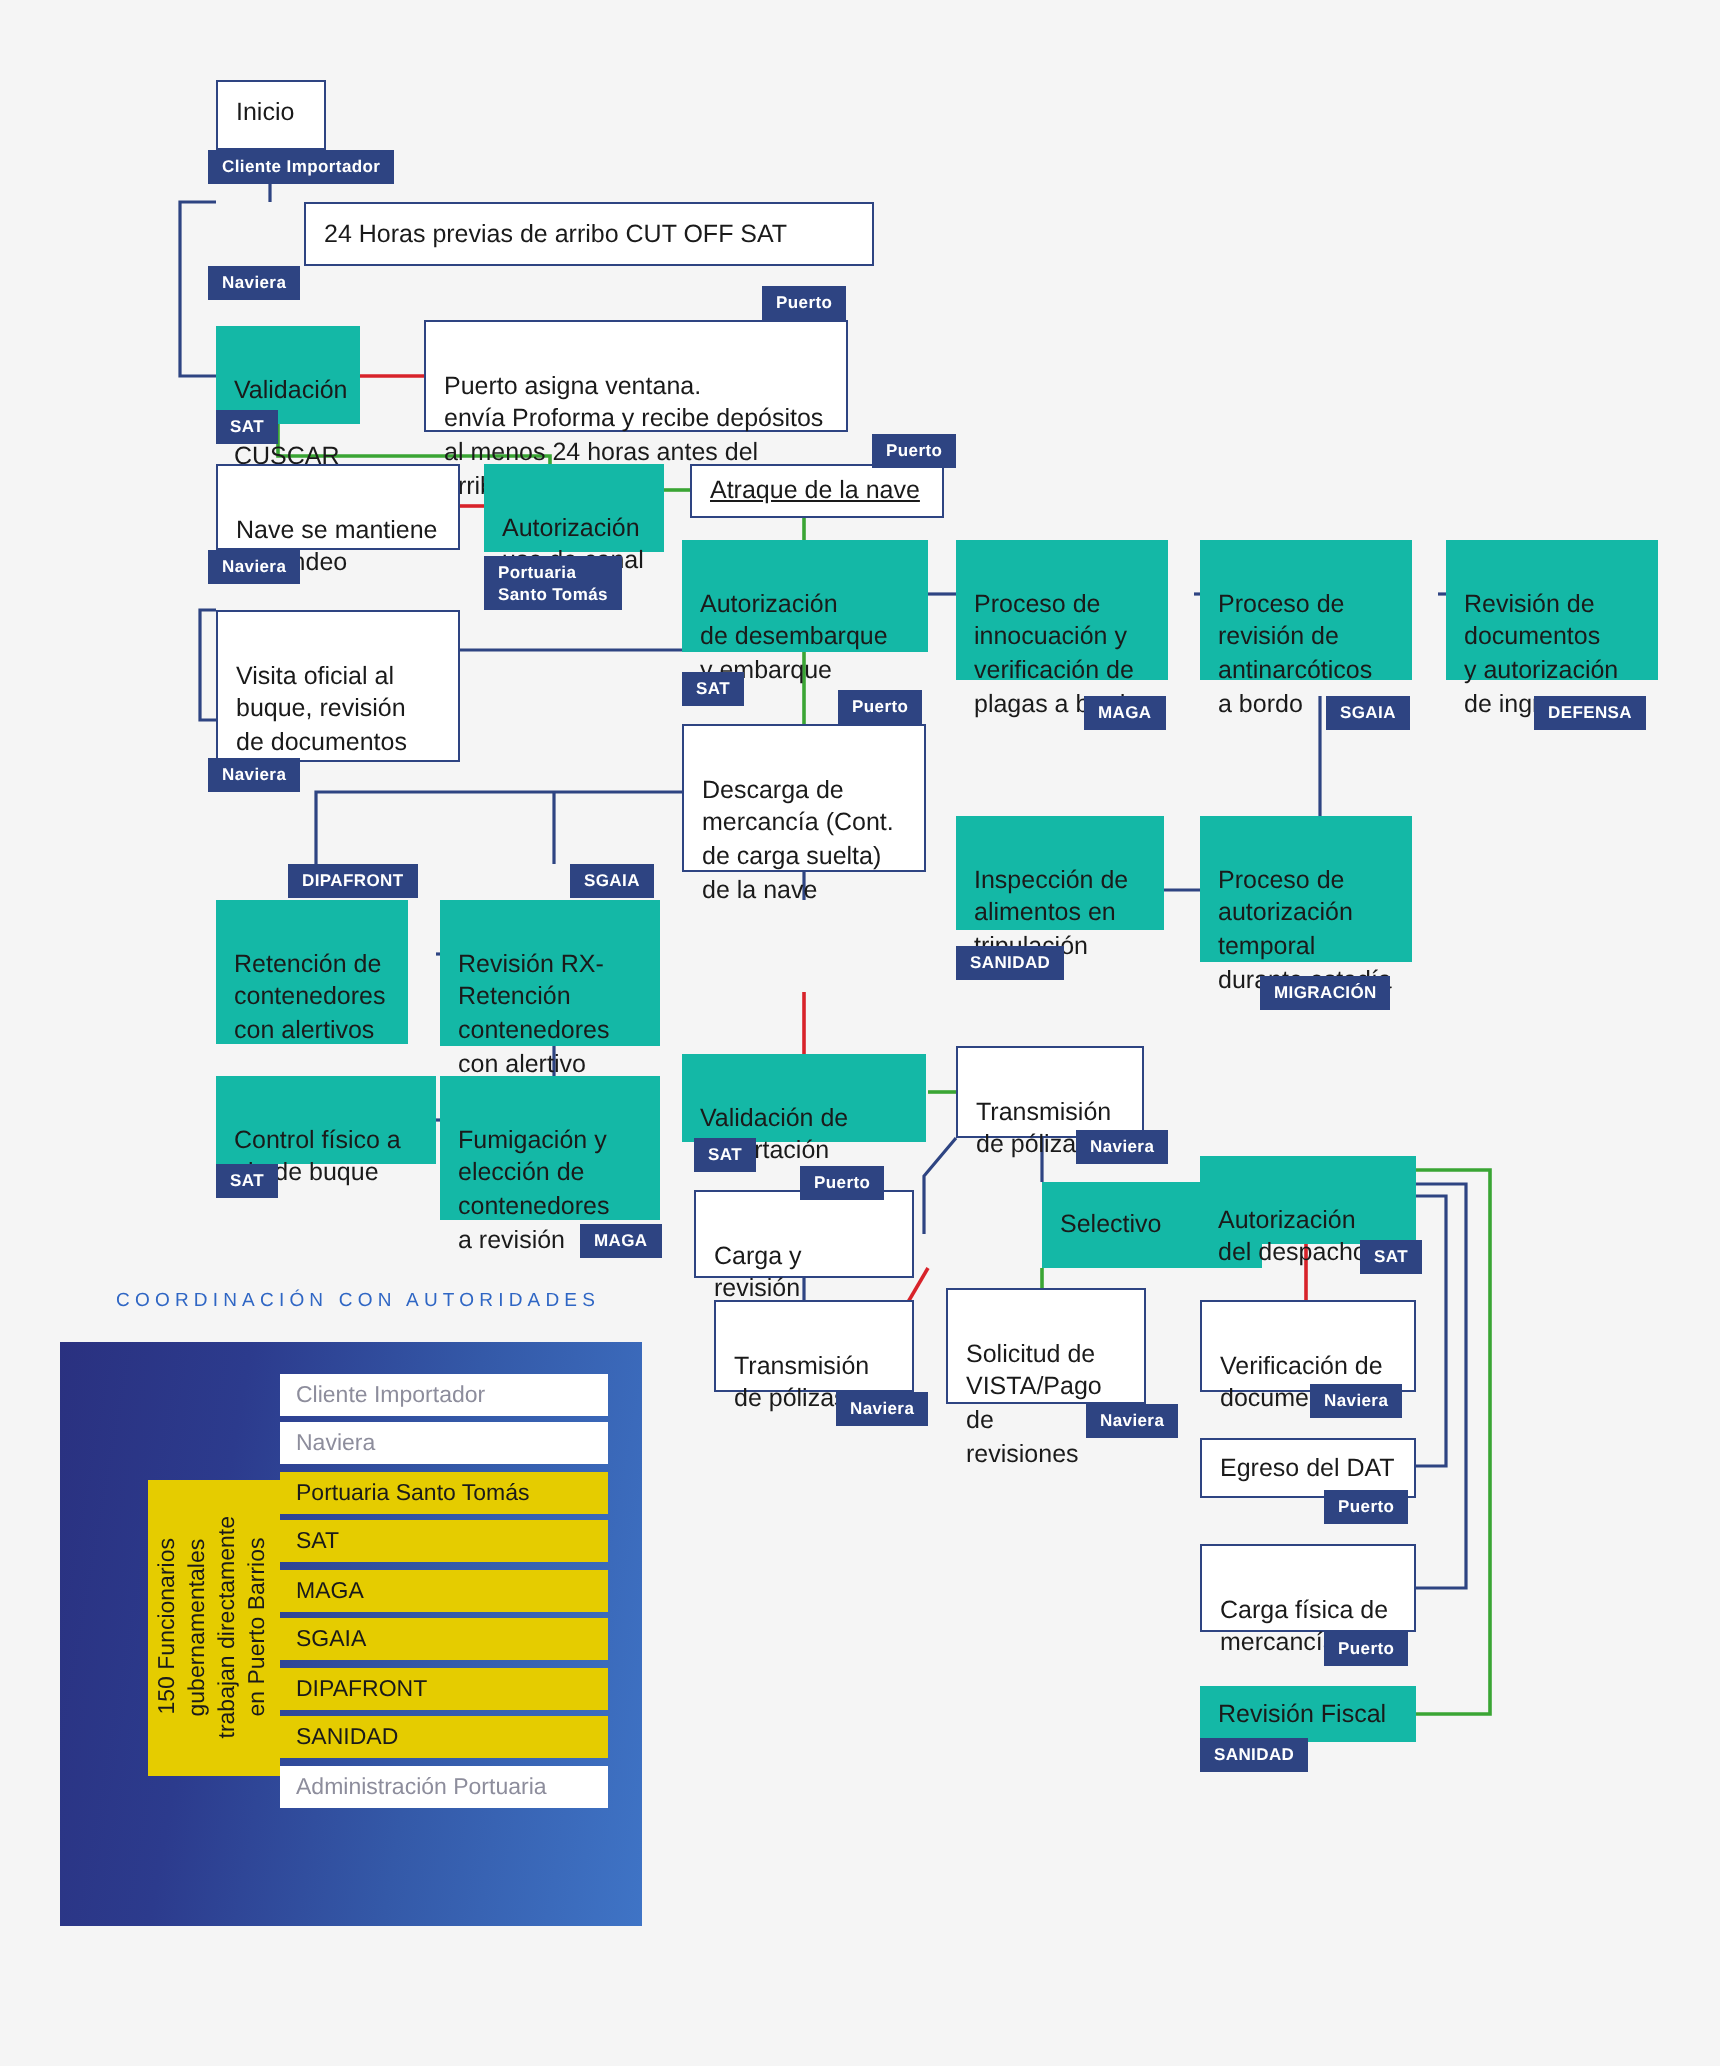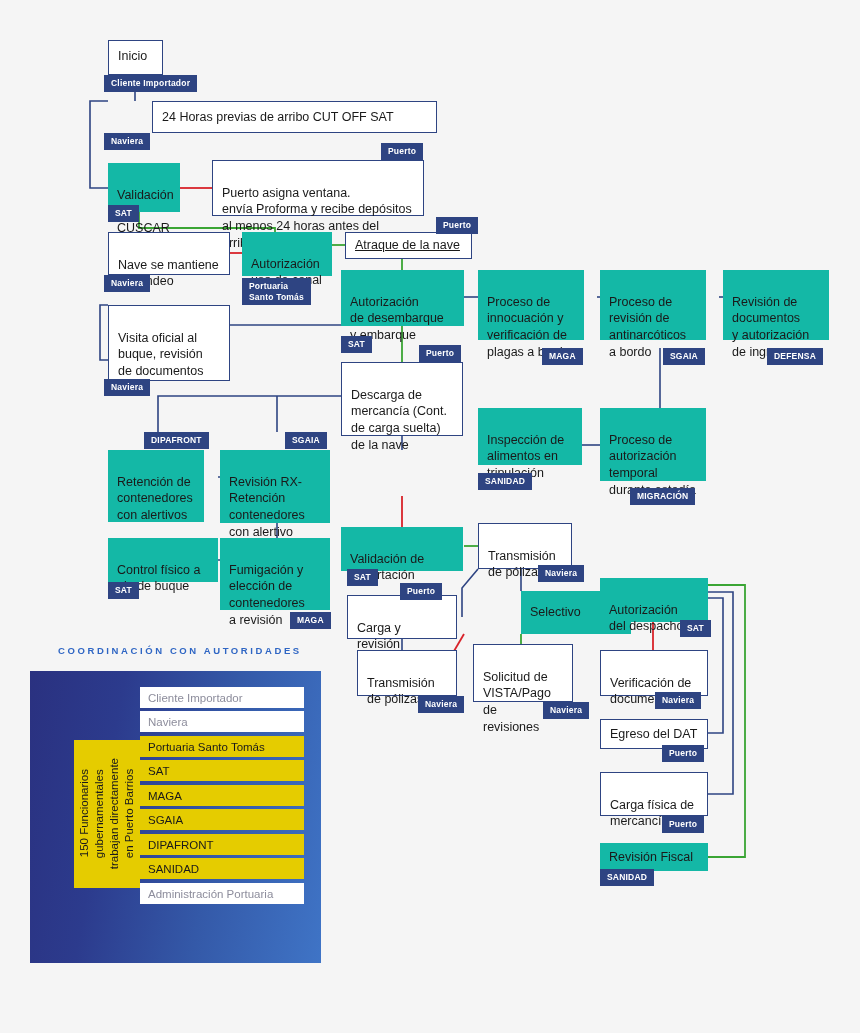--- a/index.html
+++ b/index.html
@@ -35,21 +35,21 @@
     letter-spacing:.2px;
     line-height:1.25;
     padding:3px 7px;
     white-space:pre-line;
     z-index:5;
   }
 
   
   #legend-title{
     position:absolute;left:58px;top:645px;
-    font-size:9.5px;font-weight:bold;letter-spacing:2.6px;
+    font-size:9.5px;font-weight:normal;letter-spacing:2.6px;
     color:#2f66c4;
   }
   #legend-panel{
     position:absolute;left:30px;top:671px;width:291px;height:292px;
     background:linear-gradient(100deg,#2a3180 0%,#2c3b8d 28%,#3459a8 62%,#3f74c6 100%);
     z-index:2;
   }
   #legend-sidebar{
     position:absolute;left:74px;top:740px;width:66px;height:148px;
     background:#e5cc00;z-index:4;

